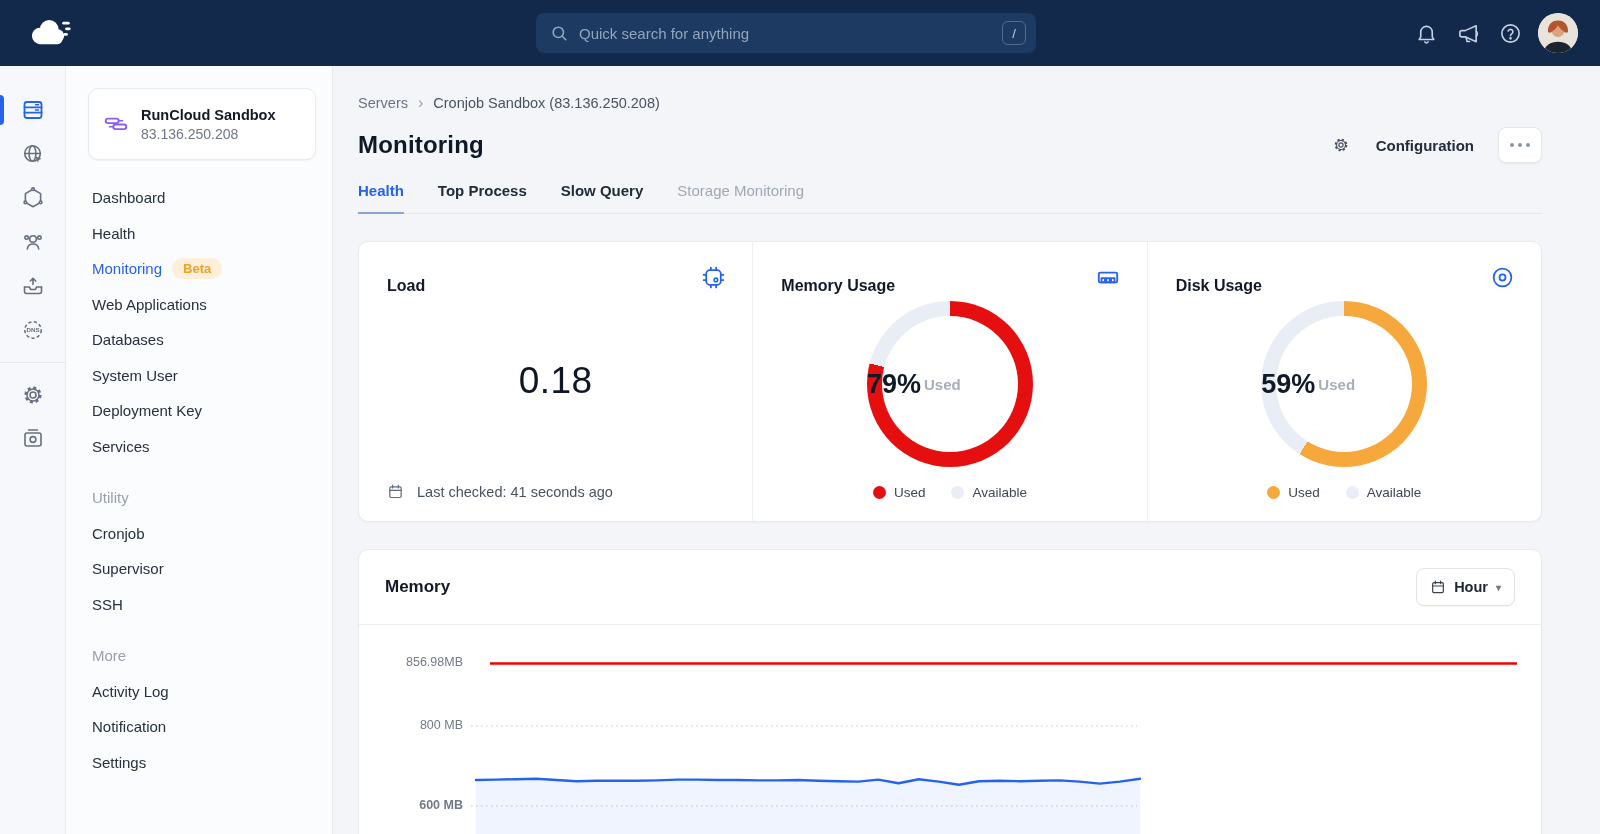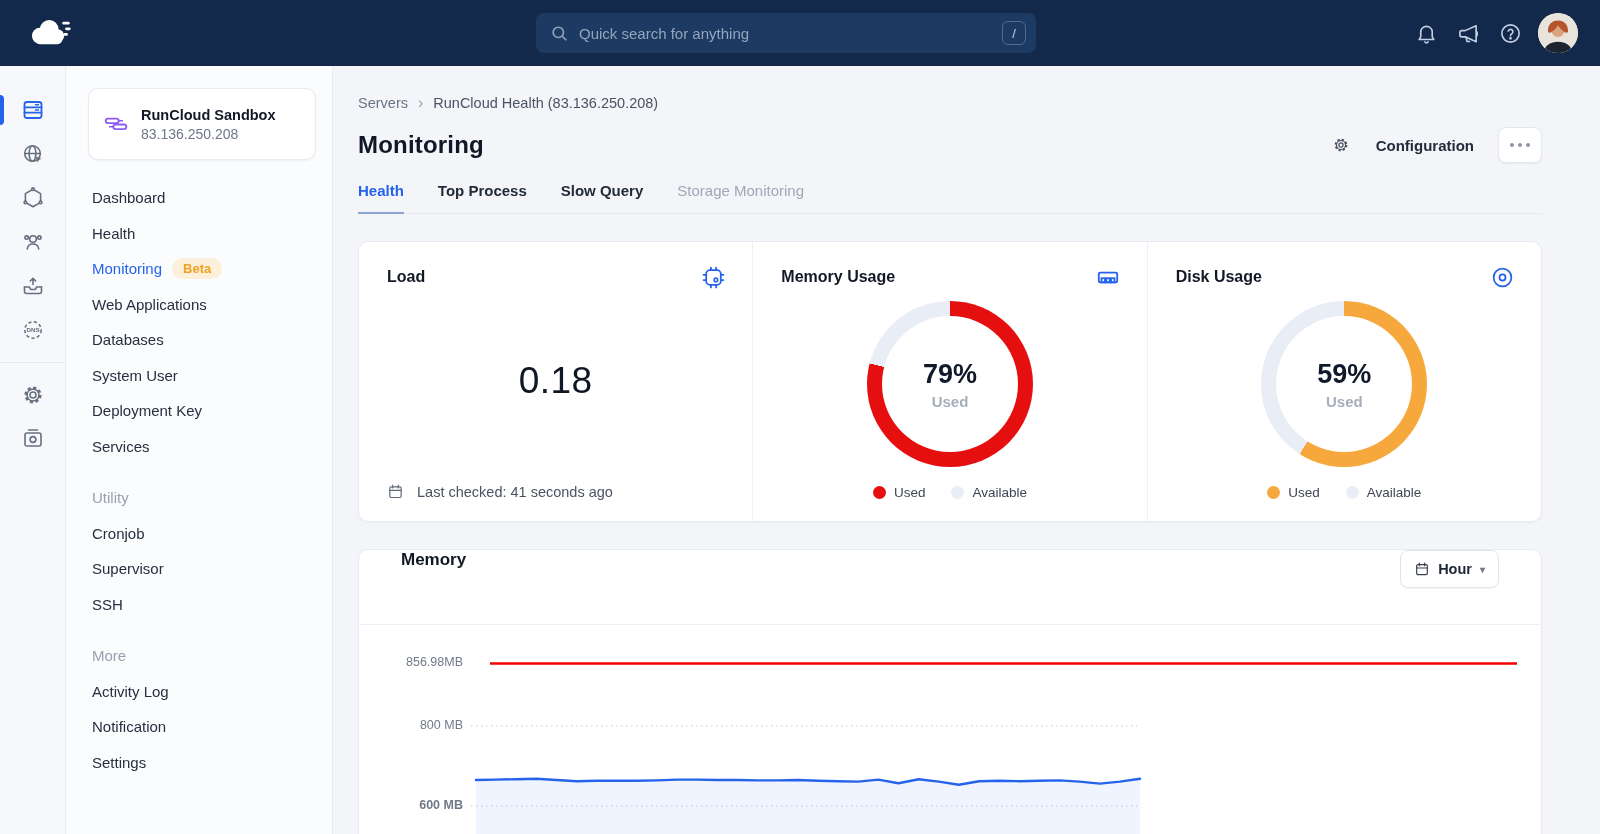--- a/index.html
+++ b/index.html
@@ -75,46 +75,46 @@
   .tab { padding-bottom:13px; font-size:15px; font-weight:700; color:#222b38;
     cursor:pointer; border-bottom:2.5px solid transparent; margin-bottom:-1px; }
   .tab.active { color:#2563eb; border-bottom-color:#8ba4d3; }
   .tab.disabled { color:#a0a8b4; font-weight:500; cursor:default; }
 
   
   .stats { margin-top:27px; background:#fff; border:1px solid #e7eaf0;
     border-radius:10px; height:281px; display:flex; box-shadow:0 1px 2px rgba(16,24,40,.03); }
   .panel { flex:1; position:relative; padding:26px 28px; }
   .panel + .panel { border-left:1px solid #edf0f4; }
-  .p-title { font-size:16px; font-weight:700; color:#121826; }
+  .p-title { font-size:16px; font-weight:700; color:#121826;margin-top:9px; }
   .p-icon { position:absolute; top:23px; right:26px; color:#2563eb; }
   .load-val { position:absolute; left:0; right:0; top:118px; text-align:center;
     font-size:37px; color:#0f1624; letter-spacing:.5px; }
   .last-checked { position:absolute; left:28px; bottom:21px; display:flex;
     align-items:center; gap:13px; font-size:14.5px; color:#4a5361; }
   .last-checked svg { color:#626b7a; }
   .donut-wrap { position:absolute; top:59px; left:0; right:0; display:flex;
     justify-content:center; }
   .donut { width:166px; height:166px; border-radius:50%; position:relative; }
   .donut::after { content:""; position:absolute; inset:15px; background:#fff;
     border-radius:50%; }
   .donut-center { position:absolute; inset:0; z-index:2; display:flex;
-    flex-direction:column; align-items:center; justify-content:center; gap:3px; }
+    flex-direction:row; align-items:center; justify-content:flex-start; gap:3px; }
   .donut-pct { font-size:27px; font-weight:700; color:#10192a; }
   .donut-cap { font-size:15px; font-weight:600; color:#a7aeba; }
   .legend { position:absolute; bottom:21px; left:0; right:0; display:flex;
     justify-content:center; gap:26px; }
   .leg-item { display:flex; align-items:center; gap:8px; font-size:13.5px; color:#3f4754; }
   .leg-dot { width:13px; height:13px; border-radius:50%; }
 
   
   .memcard { margin-top:27px; background:#fff; border:1px solid #e7eaf0;
     border-radius:10px 10px 0 0; height:290px; overflow:hidden;
     box-shadow:0 1px 2px rgba(16,24,40,.03); }
-  .memhead { height:75px; display:flex; align-items:flex-start; padding:0 42px;
+  .memhead { height:75px; display:flex; align-items:center; padding:0 26px;
     border-bottom:1px solid #eceef3; }
   .memhead .t { font-size:17px; font-weight:700; color:#121826; }
   .hour-btn { margin-left:auto; height:38px; padding:0 13px; background:#fff;
     border:1px solid #dfe3ea; border-radius:8px; display:flex; align-items:center;
     gap:8px; font-size:14.5px; font-weight:600; color:#1d2634; cursor:pointer;
     box-shadow:0 1px 1px rgba(16,24,40,.04); }
   .hour-btn .caret { font-size:10px; color:#707a88; }
   .chart { position:relative; height:214px; }
   .chart svg.plot { position:absolute; inset:0; }
   .ytick { position:absolute; left:24px; width:80px; text-align:right;
@@ -272,21 +272,21 @@
     <div class="nav-item">Settings</div>
   </div>
 </div>
 
 <div class="main">
 <div class="content">
 
   <div class="crumbs">
     <span>Servers</span>
     <span class="sep">›</span>
-    <span class="cur">RunCloud Health (83.136.250.208)</span>
+    <span class="cur">Cronjob Sandbox (83.136.250.208)</span>
   </div>
 
   <div class="title-row">
     <h1>Monitoring</h1>
     <div class="cfg">
       <svg width="18" height="18" viewBox="0 0 24 24" fill="none" stroke="#4a5361">
         <circle cx="12" cy="12" r="7" stroke-width="3" stroke-dasharray="2.9 2.6"></circle>
         <circle cx="12" cy="12" r="6" stroke-width="1.5"></circle>
             <circle cx="12" cy="12" r="2.8" stroke-width="1.6"></circle>
       </svg>

